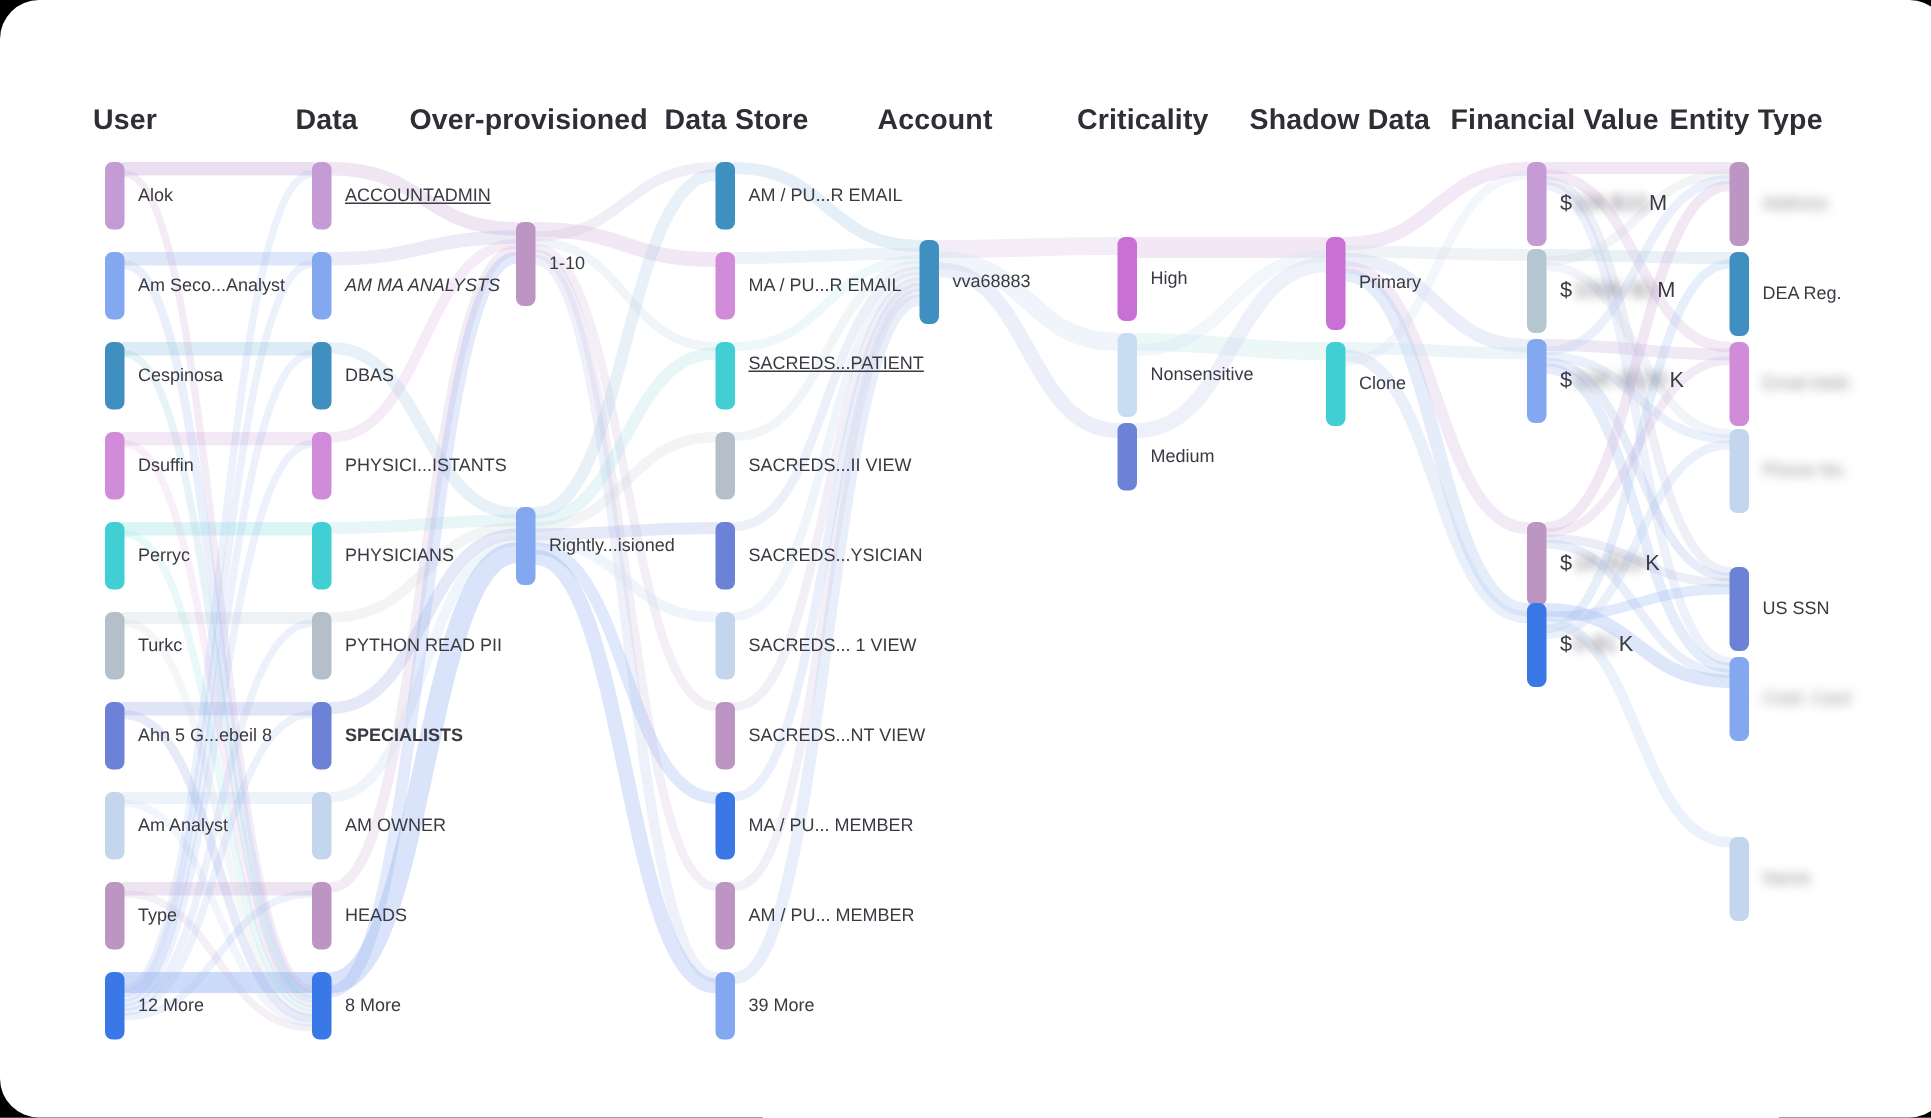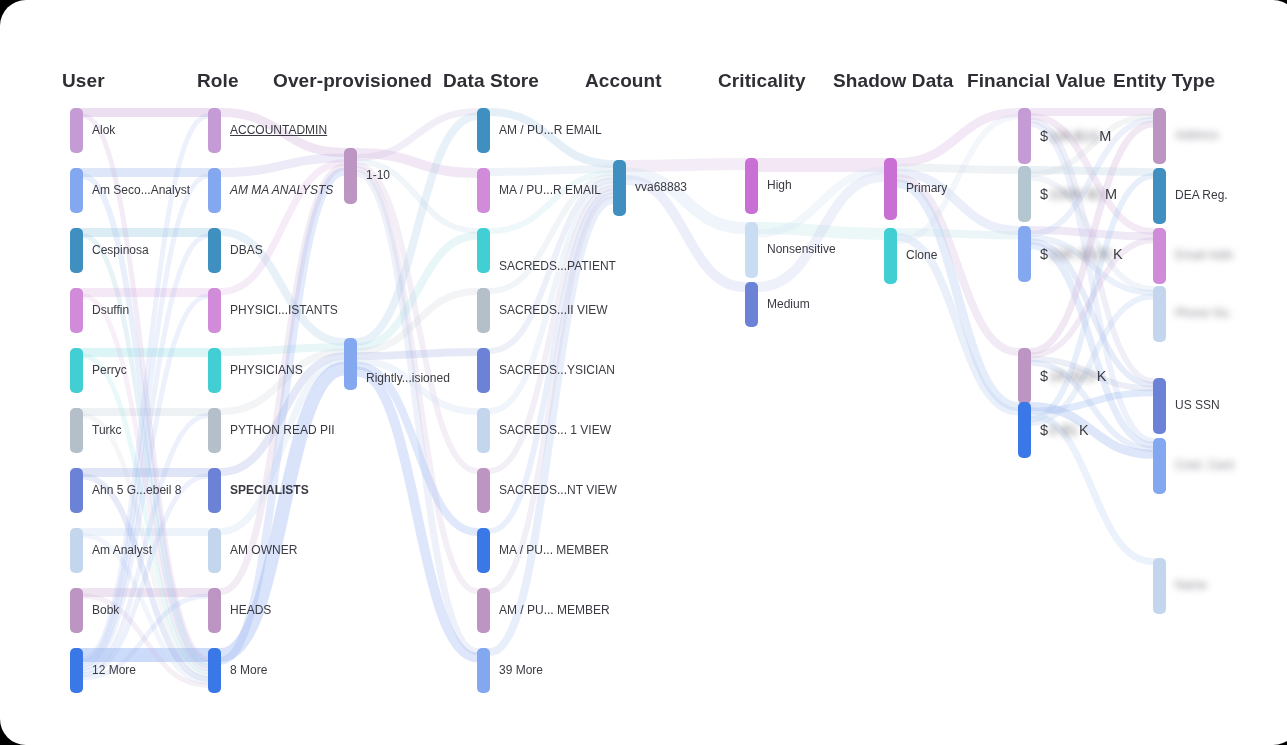--- a/index.html
+++ b/index.html
@@ -216,55 +216,55 @@
         <rect x="1153" y="168" width="13" height="56" rx="5" fill="#3f8fc0"></rect>
         <rect x="1153" y="228" width="13" height="56" rx="5" fill="#d08bd9"></rect>
         <rect x="1153" y="286" width="13" height="56" rx="5" fill="#c3d6ee"></rect>
         <rect x="1153" y="378" width="13" height="56" rx="5" fill="#6c82d6"></rect>
         <rect x="1153" y="438" width="13" height="56" rx="5" fill="#83a8ef"></rect>
         <rect x="1153" y="558" width="13" height="56" rx="5" fill="#c3d6ee"></rect>
       </g>
   </svg>
   <div id="headers-layer">
       <div class="col-header" style="left: 62px; top: 70px;">User</div>
-      <div class="col-header" style="left: 197px; top: 70px;">Role</div>
+      <div class="col-header" style="left: 197px; top: 70px;">Data</div>
       <div class="col-header" style="left: 273px; top: 70px;">Over-provisioned</div>
       <div class="col-header" style="left: 443px; top: 70px;">Data Store</div>
       <div class="col-header" style="left: 585px; top: 70px;">Account</div>
       <div class="col-header" style="left: 718px; top: 70px;">Criticality</div>
       <div class="col-header" style="left: 833px; top: 70px;">Shadow Data</div>
       <div class="col-header" style="left: 967px; top: 70px;">Financial Value</div>
       <div class="col-header" style="left: 1113px; top: 70px;">Entity Type</div>
     </div>
   <div id="labels-layer">
       <div class="node-label" style="left: 92px; top: 123.5px;">Alok</div>
       <div class="node-label" style="left: 92px; top: 183.5px;">Am Seco...Analyst</div>
       <div class="node-label" style="left: 92px; top: 243.5px;">Cespinosa</div>
       <div class="node-label" style="left: 92px; top: 303.5px;">Dsuffin</div>
       <div class="node-label" style="left: 92px; top: 363.5px;">Perryc</div>
       <div class="node-label" style="left: 92px; top: 423.5px;">Turkc</div>
       <div class="node-label" style="left: 92px; top: 483.5px;">Ahn 5 G...ebeil 8</div>
       <div class="node-label" style="left: 92px; top: 543.5px;">Am Analyst</div>
-      <div class="node-label" style="left: 92px; top: 603.5px;">Bobk</div>
+      <div class="node-label" style="left: 92px; top: 603.5px;">Type</div>
       <div class="node-label" style="left: 92px; top: 663.5px;">12 More</div>
       <div class="node-label" style="left: 230px; top: 123.5px; text-decoration: underline;">ACCOUNTADMIN</div>
       <div class="node-label" style="left: 230px; top: 183.5px; font-style: italic;">AM MA ANALYSTS</div>
       <div class="node-label" style="left: 230px; top: 243.5px;">DBAS</div>
       <div class="node-label" style="left: 230px; top: 303.5px;">PHYSICI...ISTANTS</div>
       <div class="node-label" style="left: 230px; top: 363.5px;">PHYSICIANS</div>
       <div class="node-label" style="left: 230px; top: 423.5px;">PYTHON READ PII</div>
       <div class="node-label" style="left: 230px; top: 483.5px; font-weight: bold;">SPECIALISTS</div>
       <div class="node-label" style="left: 230px; top: 543.5px;">AM OWNER</div>
       <div class="node-label" style="left: 230px; top: 603.5px;">HEADS</div>
       <div class="node-label" style="left: 230px; top: 663.5px;">8 More</div>
       <div class="node-label" style="left: 366px; top: 169px;">1-10</div>
-      <div class="node-label" style="left: 366px; top: 357px; margin-top: 15px;">Rightly...isioned</div>
+      <div class="node-label" style="left: 366px; top: 357px;">Rightly...isioned</div>
       <div class="node-label" style="left: 499px; top: 123.5px;">AM / PU...R EMAIL</div>
       <div class="node-label" style="left: 499px; top: 183.5px;">MA / PU...R EMAIL</div>
-      <div class="node-label" style="left: 499px; top: 260px;">SACREDS...PATIENT</div>
+      <div class="node-label" style="left: 499px; top: 236px; text-decoration: underline;">SACREDS...PATIENT</div>
       <div class="node-label" style="left: 499px; top: 303.5px;">SACREDS...II VIEW</div>
       <div class="node-label" style="left: 499px; top: 363.5px;">SACREDS...YSICIAN</div>
       <div class="node-label" style="left: 499px; top: 423.5px;">SACREDS... 1 VIEW</div>
       <div class="node-label" style="left: 499px; top: 483.5px;">SACREDS...NT VIEW</div>
       <div class="node-label" style="left: 499px; top: 543.5px;">MA / PU... MEMBER</div>
       <div class="node-label" style="left: 499px; top: 603.5px;">AM / PU... MEMBER</div>
       <div class="node-label" style="left: 499px; top: 663.5px;">39 More</div>
       <div class="node-label" style="left: 635px; top: 181px;">vva68883</div>
       <div class="node-label" style="left: 767px; top: 179px;">High</div>
       <div class="node-label" style="left: 767px; top: 243px;">Nonsensitive</div>

